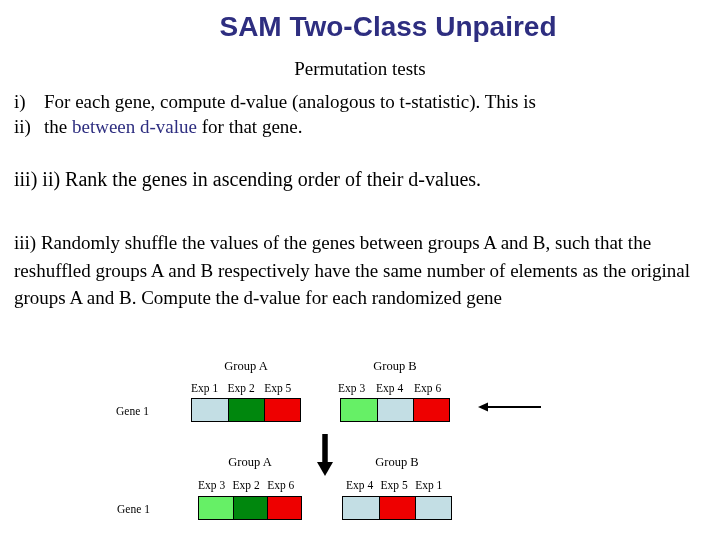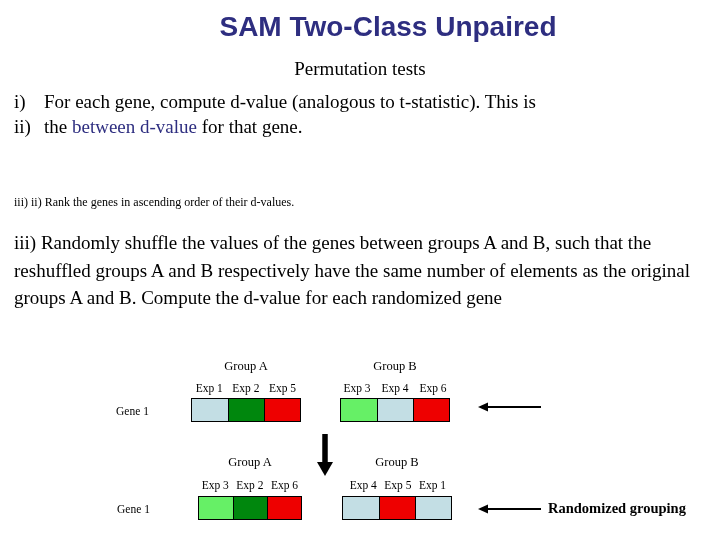--- a/index.html
+++ b/index.html
@@ -62,22 +62,22 @@
     flex: 0 0 30px;
   }
   .accent {
     color: #2e2e80;
   }
 
   #block-i-ii { left: 14px; top: 89px; }
 
   #block-iii-rank {
     left: 14px;
-    top: 190px;
-    font-size: 12px;
+    top: 167px;
+    font-size: 20px;
     line-height: 25px;
     white-space: nowrap;
   }
 
   #block-iii-shuffle {
     left: 14px;
     top: 229px;
     width: 706px;
     font-size: 19px;
     line-height: 27.5px;
@@ -94,21 +94,21 @@
     white-space: nowrap;
   }
   .exp-row {
     position: absolute;
     display: flex;
     font-size: 11.5px;
     line-height: 14px;
     white-space: nowrap;
   }
   .exp-label {
-    text-align: center;
+    text-align: left;
     font-family: Liberation Serif, serif;
   }
   .gene-label {
     position: absolute;
     font-size: 11.5px;
     line-height: 14px;
     white-space: nowrap;
   }
 
   .cell-strip {
@@ -228,21 +228,14 @@
     <div class="cell" style="width:34.6px; background:#66f066;"></div>
     <div class="cell" style="width:34.6px; background:#00870d;"></div>
     <div class="cell" style="width:34.6px; background:#ee0000;"></div>
   </div>
   <div class="cell-strip" style="left:342px; top:496px; width:110px;">
     <div class="cell" style="width:36.6px; background:#c3dee4;"></div>
     <div class="cell" style="width:36.6px; background:#ee0000;"></div>
     <div class="cell" style="width:36.6px; background:#c3dee4;"></div>
   </div>
 
-  <div class="annot" style="left:478px; top:500px;">
-    <svg width="63" height="12" viewBox="0 0 63 12">
-      <line x1="7" y1="6" x2="63" y2="6" stroke="#000" stroke-width="1.8"></line>
-      <polygon points="0,6 10,1.6 10,10.4" fill="#000"></polygon>
-    </svg>
-    <span class="annot-text bold">Randomized grouping</span>
-  </div>
 
 </div>
 
 </body></html>

